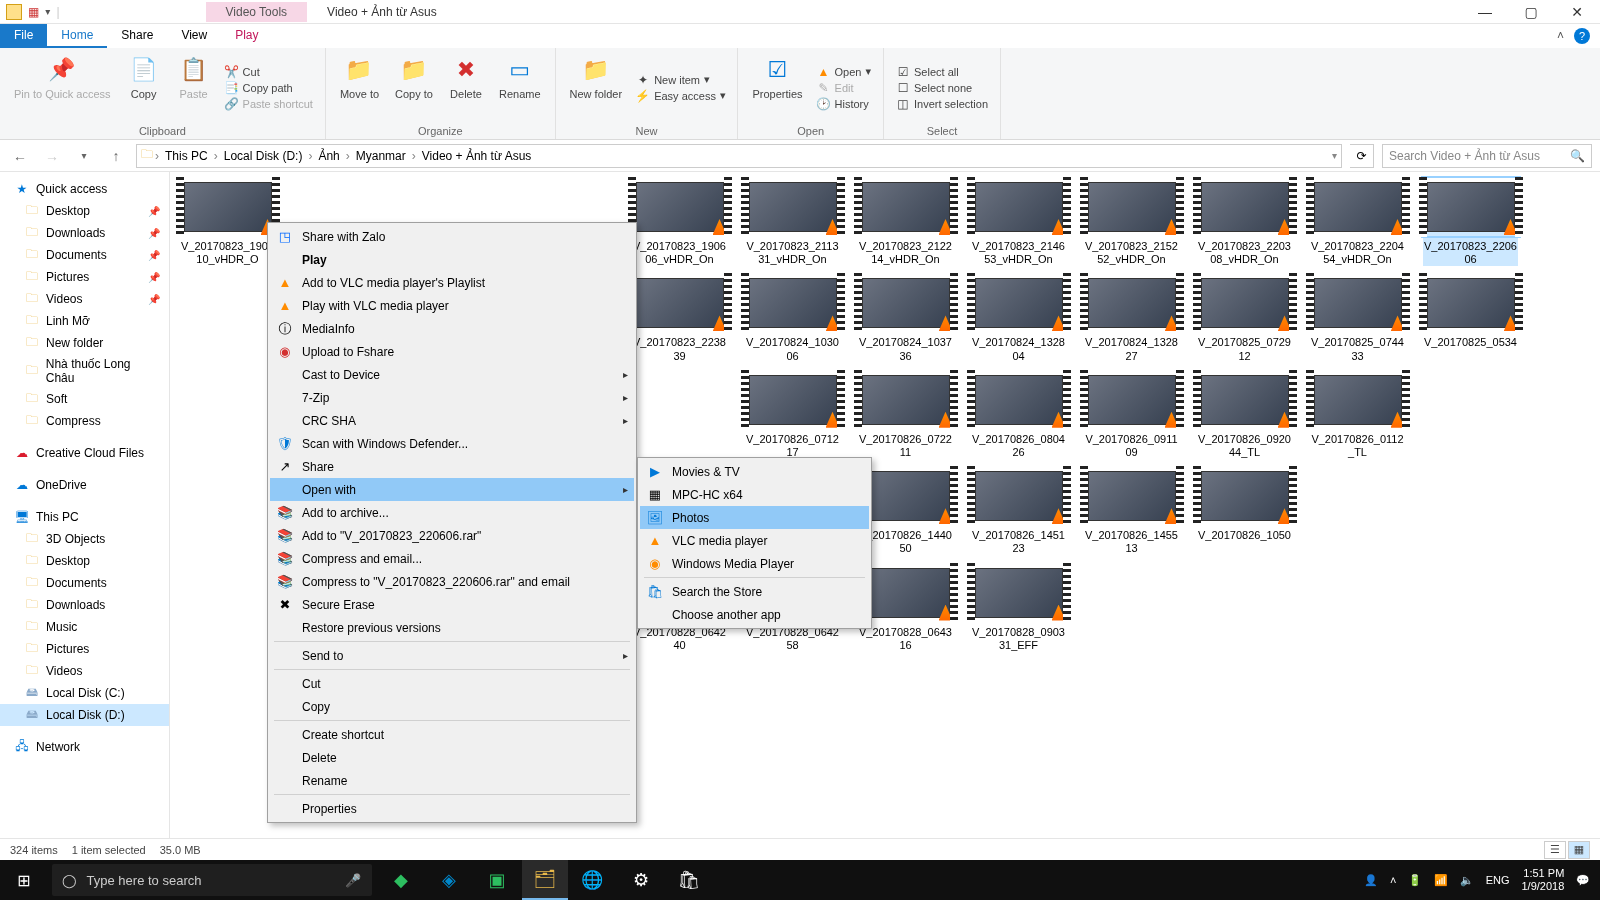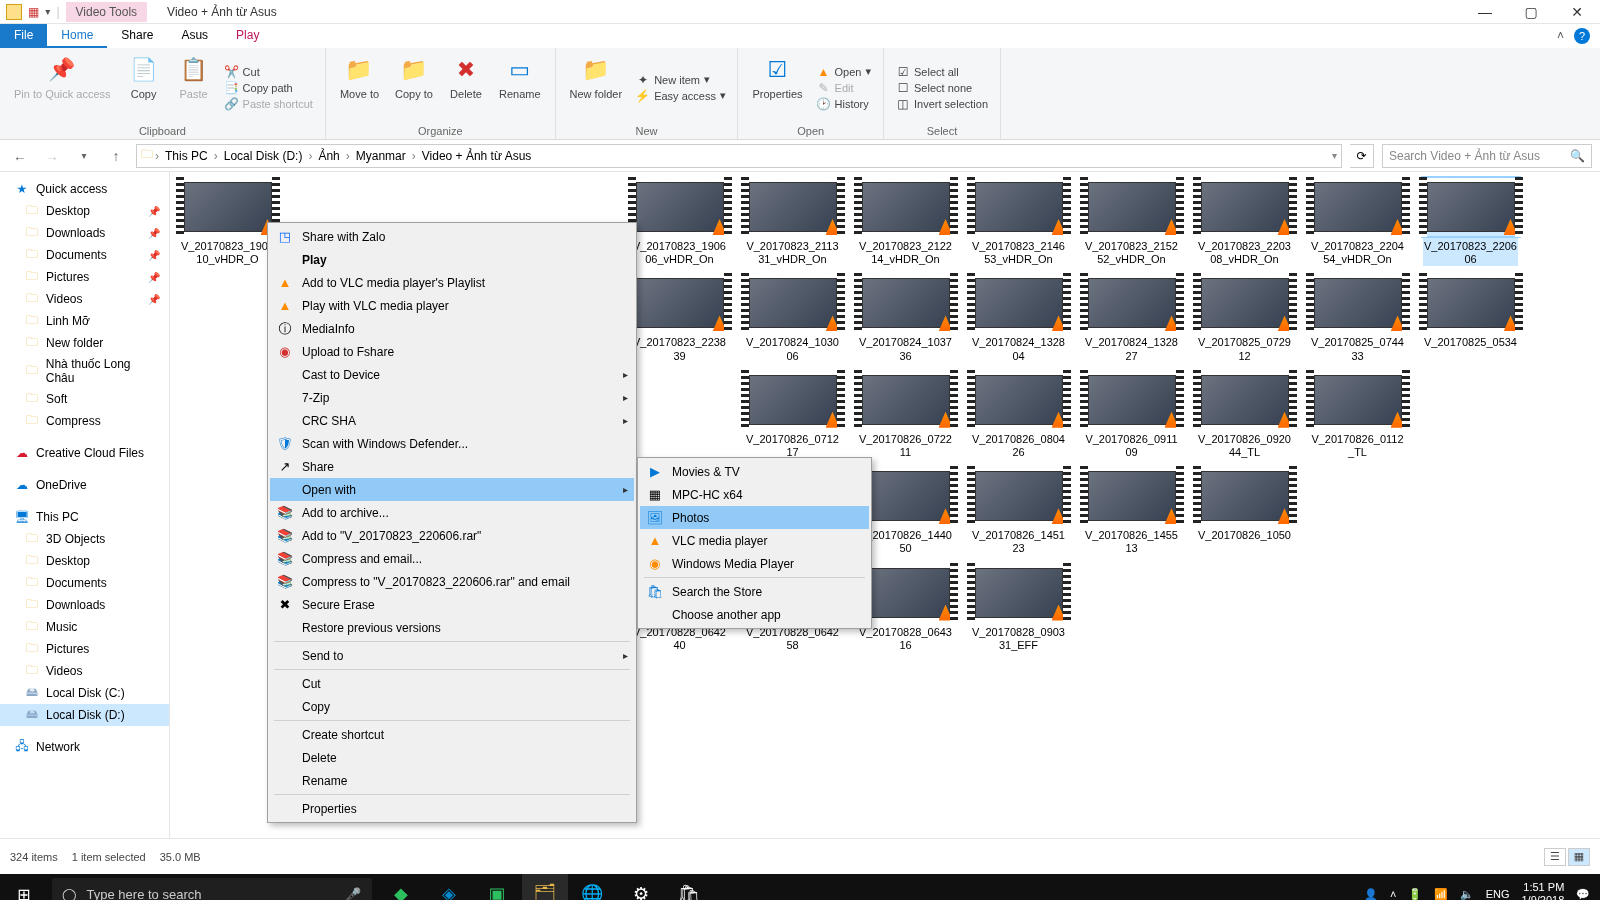--- a/index.html
+++ b/index.html
@@ -2,21 +2,21 @@
 <html><head>
 <meta charset="utf-8">
 <style>
 * { margin: 0; padding: 0; box-sizing: border-box; font-family: "Segoe UI", Tahoma, sans-serif; }
 body { width: 1600px; height: 900px; overflow: hidden; background: #fff; font-size: 12px; color: #000; position: relative; }
 
 
 .titlebar { height: 24px; display: flex; align-items: center; background: #fff; border-bottom: 1px solid #e5e5e5; }
 .titlebar .qat { display: flex; align-items: center; padding: 0 6px; gap: 6px; }
 .titlebar .qat-icon { width: 16px; height: 16px; background: #ffe08a; border: 1px solid #d4a017; }
-.titlebar .pink-tab { background: #f7d7e6; padding: 3px 10px; font-size: 12px; color: #555; }
+.titlebar .pink-tab { background: #f7d7e6; padding: 3px 20px; font-size: 12px; color: #555; margin-left: 140px; }
 .titlebar .title-text { margin-left: 20px; font-size: 12px; color: #333; }
 .titlebar .win-controls { margin-left: auto; display: flex; }
 .titlebar .win-controls div { width: 46px; height: 24px; display: flex; align-items: center; justify-content: center; font-size: 14px; color: #333; }
 
 
 .ribbon-tabs { height: 24px; display: flex; align-items: stretch; background: #fff; }
 .ribbon-tabs .tab { padding: 4px 14px; font-size: 12px; cursor: default; }
 .ribbon-tabs .tab.file { background: #1979ca; color: #fff; }
 .ribbon-tabs .tab.active { border-bottom: 2px solid #1979ca; color: #1979ca; }
 .ribbon-tabs .tab.pink { color: #c2185b; }
@@ -69,21 +69,21 @@
 
 .ctxmenu { position: absolute; background: #f0f0f0; border: 1px solid #a0a0a0; box-shadow: 3px 3px 6px rgba(0,0,0,0.25); font-size: 12px; padding: 2px; z-index: 100; }
 .ctxmenu .row { display: flex; align-items: center; height: 23px; padding: 0 24px 0 6px; gap: 8px; position: relative; }
 .ctxmenu .row:hover, .ctxmenu .row.hover { background: #91c9f7; }
 .ctxmenu .row .mic { width: 18px; height: 18px; display: inline-flex; align-items: center; justify-content: center; font-size: 13px; }
 .ctxmenu .row .arrow { position: absolute; right: 6px; font-size: 10px; color: #333; }
 .ctxmenu .row.bold { font-weight: bold; }
 .ctxmenu hr { border: none; border-top: 1px solid #d0d0d0; margin: 2px 4px; }
 
 
-.statusbar { height: 36px; border-top: 1px solid #e5e5e5; display: flex; align-items: center; padding: 0 10px; font-size: 11px; color: #444; gap: 14px; background: #fff; }
+.statusbar { height: 22px; border-top: 1px solid #e5e5e5; display: flex; align-items: center; padding: 0 10px; font-size: 11px; color: #444; gap: 14px; background: #fff; }
 .statusbar .viewbtns { margin-left: auto; display: flex; gap: 2px; }
 .statusbar .viewbtns div { width: 22px; height: 18px; border: 1px solid #ccc; display: flex; align-items: center; justify-content: center; font-size: 11px; }
 .statusbar .viewbtns div.active { background: #cce8ff; }
 
 
 .taskbar { height: 40px; background: #101010; display: flex; align-items: center; color: #fff; }
 .taskbar .start { width: 48px; height: 40px; display: flex; align-items: center; justify-content: center; font-size: 16px; }
 .taskbar .search { flex: 0 0 320px; height: 32px; background: #1f1f1f; border-radius: 2px; display: flex; align-items: center; padding: 0 10px; color: #ccc; font-size: 13px; gap: 10px; margin-left: 4px; }
 .taskbar .tray { margin-left: 6px; display: flex; gap: 2px; }
 .taskbar .tray .tb { width: 46px; height: 40px; display: flex; align-items: center; justify-content: center; font-size: 18px; }
@@ -111,21 +111,21 @@
     <div>—</div>
     <div>▢</div>
     <div>✕</div>
   </div>
 </div>
 
 <div class="ribbon-tabs">
   <div class="tab file">File</div>
   <div class="tab active">Home</div>
   <div class="tab">Share</div>
-  <div class="tab">Asus</div>
+  <div class="tab">View</div>
   <div class="tab pink">Play</div>
   <div class="help">
     <span style="color:#555">˄</span>
     <span style="background:#0078d7;color:#fff;border-radius:50%;width:16px;height:16px;display:inline-flex;align-items:center;justify-content:center;font-size:11px">?</span>
   </div>
 </div>
 
 <div class="ribbon">
   <div class="ribbon-group">
     <div class="buttons">

